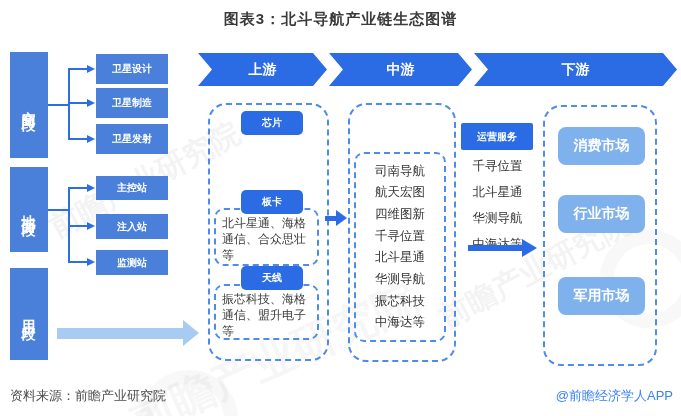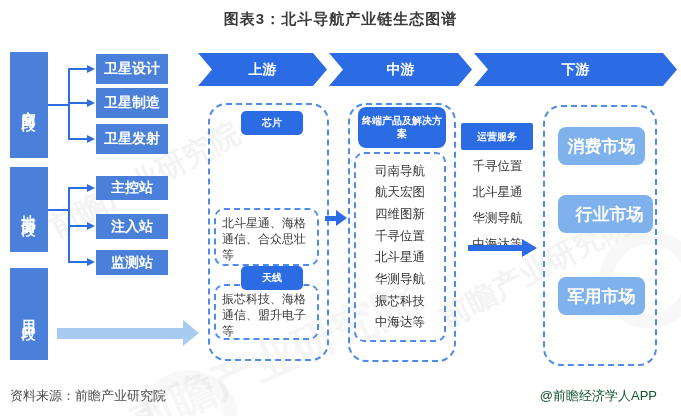--- a/index.html
+++ b/index.html
@@ -12,21 +12,21 @@
   
   .seg{position:absolute;left:10px;width:38px;background:#4a80da;color:#fff;
        font-weight:bold;font-size:14px;display:flex;align-items:center;justify-content:center;}
   .seg span{writing-mode:vertical-rl;text-orientation:upright;letter-spacing:4px;}
   #seg-space{top:52px;height:106px;}
   #seg-ground{top:167px;height:85px;}
   #seg-user{top:268px;height:92px;}
 
   
   .branch{position:absolute;left:96px;width:72px;background:#4a80da;color:#fff;
-          font-weight:bold;font-size:14px;display:flex;align-items:center;justify-content:center;}
+          font-weight:bold;font-size:10px;display:flex;align-items:center;justify-content:center;}
   #b-sat1{top:54px;height:30px;} #b-sat2{top:88px;height:30px;} #b-sat3{top:124px;height:30px;}
   #b-st1{top:176px;height:24px;} #b-st2{top:214px;height:25px;} #b-st3{top:250px;height:25px;}
 
   
   .hline,.vline{position:absolute;background:#2e6fe0;}
   .hline{height:2px;} .vline{width:2px;}
   .ah{position:absolute;width:0;height:0;border-top:4px solid transparent;
       border-bottom:4px solid transparent;border-left:8px solid #2e6fe0;}
 
   
@@ -56,36 +56,36 @@
 
   #in-midlist{left:354px;top:152px;width:92px;height:190px;display:flex;flex-direction:column;
               justify-content:space-evenly;align-items:center;padding:4px 0;}
   #in-midlist div{font-size:12.5px;color:#333;}
 
   #oper-list{position:absolute;left:455px;top:158px;width:85px;display:flex;flex-direction:column;
              gap:9px;align-items:center;}
   #oper-list div{font-size:12.5px;color:#333;}
 
   .market{position:absolute;left:558px;width:87px;height:38px;background:#7fb1ec;border-radius:8px;
-          color:#fff;font-weight:bold;font-size:17px;display:flex;align-items:center;justify-content:center;}
-  #mk-1{top:127px;} #mk-2{top:195px;padding-left:8px;} #mk-3{top:277px;}
+          color:#fff;font-weight:bold;font-size:14px;display:flex;align-items:center;justify-content:center;}
+  #mk-1{top:127px;} #mk-2{top:195px;} #mk-3{top:277px;}
 
   
   .shaft{position:absolute;background:#2b6ce4;}
   .head{position:absolute;width:0;height:0;}
   #arr-up-mid-shaft{left:325px;top:216px;width:11px;height:5px;}
   #arr-up-mid-head{left:336px;top:210px;border-top:8px solid transparent;border-bottom:8px solid transparent;border-left:11px solid #2b6ce4;}
   #arr-oper-shaft{left:468px;top:245px;width:54px;height:6px;}
   #arr-oper-head{left:522px;top:239px;border-top:9px solid transparent;border-bottom:9px solid transparent;border-left:15px solid #2b6ce4;}
   #arr-user-shaft{left:57px;top:328px;width:126px;height:11px;background:#a8cbf2;}
   #arr-user-head{left:183px;top:320px;border-top:13px solid transparent;border-bottom:13px solid transparent;border-left:16px solid #a8cbf2;}
 
   .footer{position:absolute;top:387px;font-size:13px;}
   #footer-source{left:10px;color:#4d4d4d;}
-  #footer-credit{right:24px;color:#14532d;}
+  #footer-credit{right:8px;color:#3b82f6;}
 
   .wm{position:absolute;color:rgba(140,140,140,0.10);font-weight:bold;pointer-events:none;z-index:0;}
   #wm1{left:40px;top:160px;font-size:30px;transform:rotate(-28deg);}
   #wm2{left:430px;top:250px;font-size:30px;transform:rotate(-28deg);}
   #wm3{left:120px;top:330px;font-size:44px;transform:rotate(-24deg);color:rgba(140,140,140,0.08);}
   .wm-circle{position:absolute;border-radius:50%;border:14px solid rgba(150,150,150,0.07);width:70px;height:70px;}
   #wmc1{left:140px;top:370px;} #wmc2{left:600px;top:230px;}
 </style>
 </head>
 <body>
@@ -137,29 +137,29 @@
 
   <div class="shaft" id="arr-user-shaft"></div>
   <div class="head" id="arr-user-head"></div>
 
   <div class="chev" id="chev-up">上游</div>
   <div class="chev" id="chev-mid">中游</div>
   <div class="chev" id="chev-down">下游</div>
 
   <div class="panel" id="panel-up"></div>
   <div class="hdr hdr-sm" id="hdr-chip">芯片</div>
+  <div class="hdr hdr-sm" id="hdr-board">板卡</div>
   <div class="inbox" id="in-board">北斗星通、海格通信、合众思壮等</div>
   <div class="hdr hdr-sm" id="hdr-ant">天线</div>
   <div class="inbox" id="in-ant">振芯科技、海格通信、盟升电子等</div>
 
   <div class="shaft" id="arr-up-mid-shaft"></div>
   <div class="head" id="arr-up-mid-head"></div>
 
   <div class="panel" id="panel-mid"></div>
-  <div class="hdr" id="hdr-midstream">终端产品及解决方案</div>
   <div class="inbox" id="in-midlist">
     <div>司南导航</div>
     <div>航天宏图</div>
     <div>四维图新</div>
     <div>千寻位置</div>
     <div>北斗星通</div>
     <div>华测导航</div>
     <div>振芯科技</div>
     <div>中海达等</div>
   </div>

